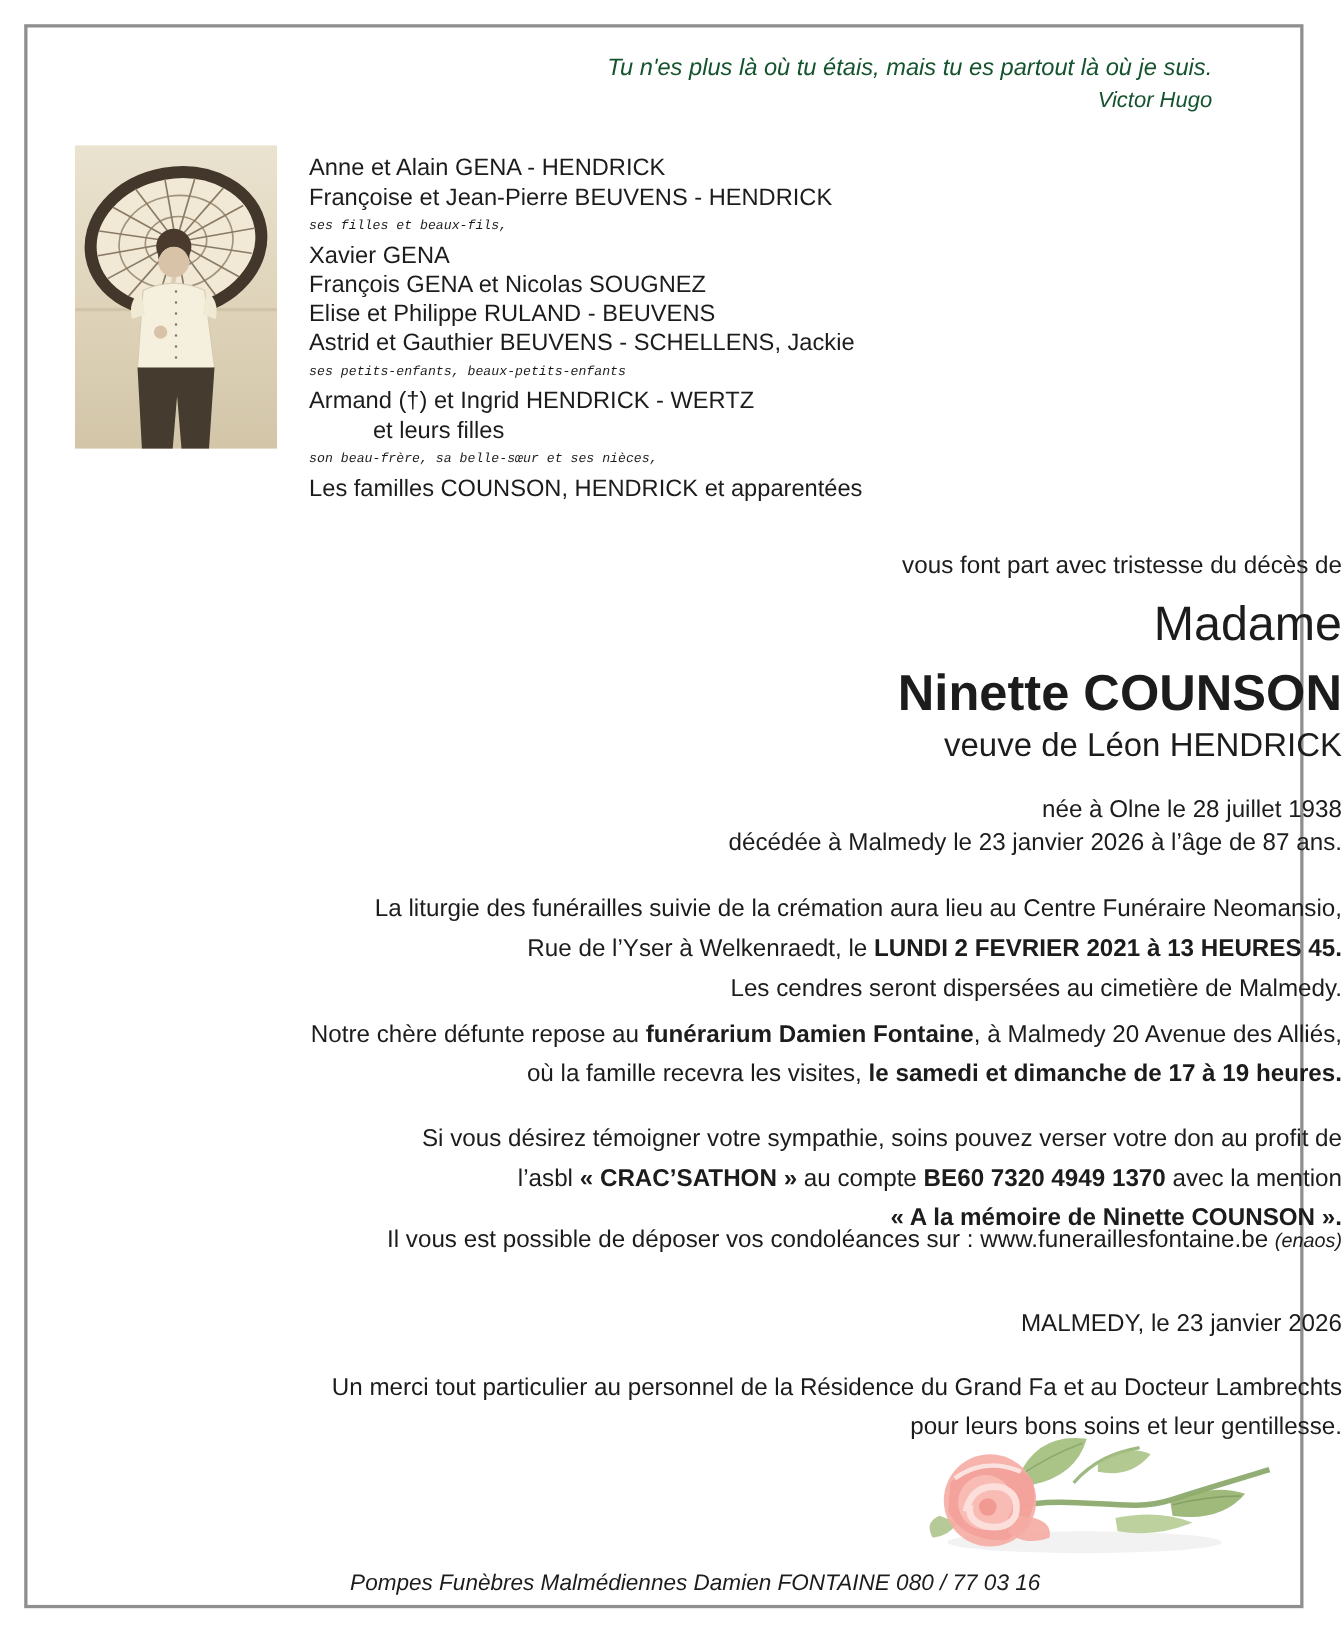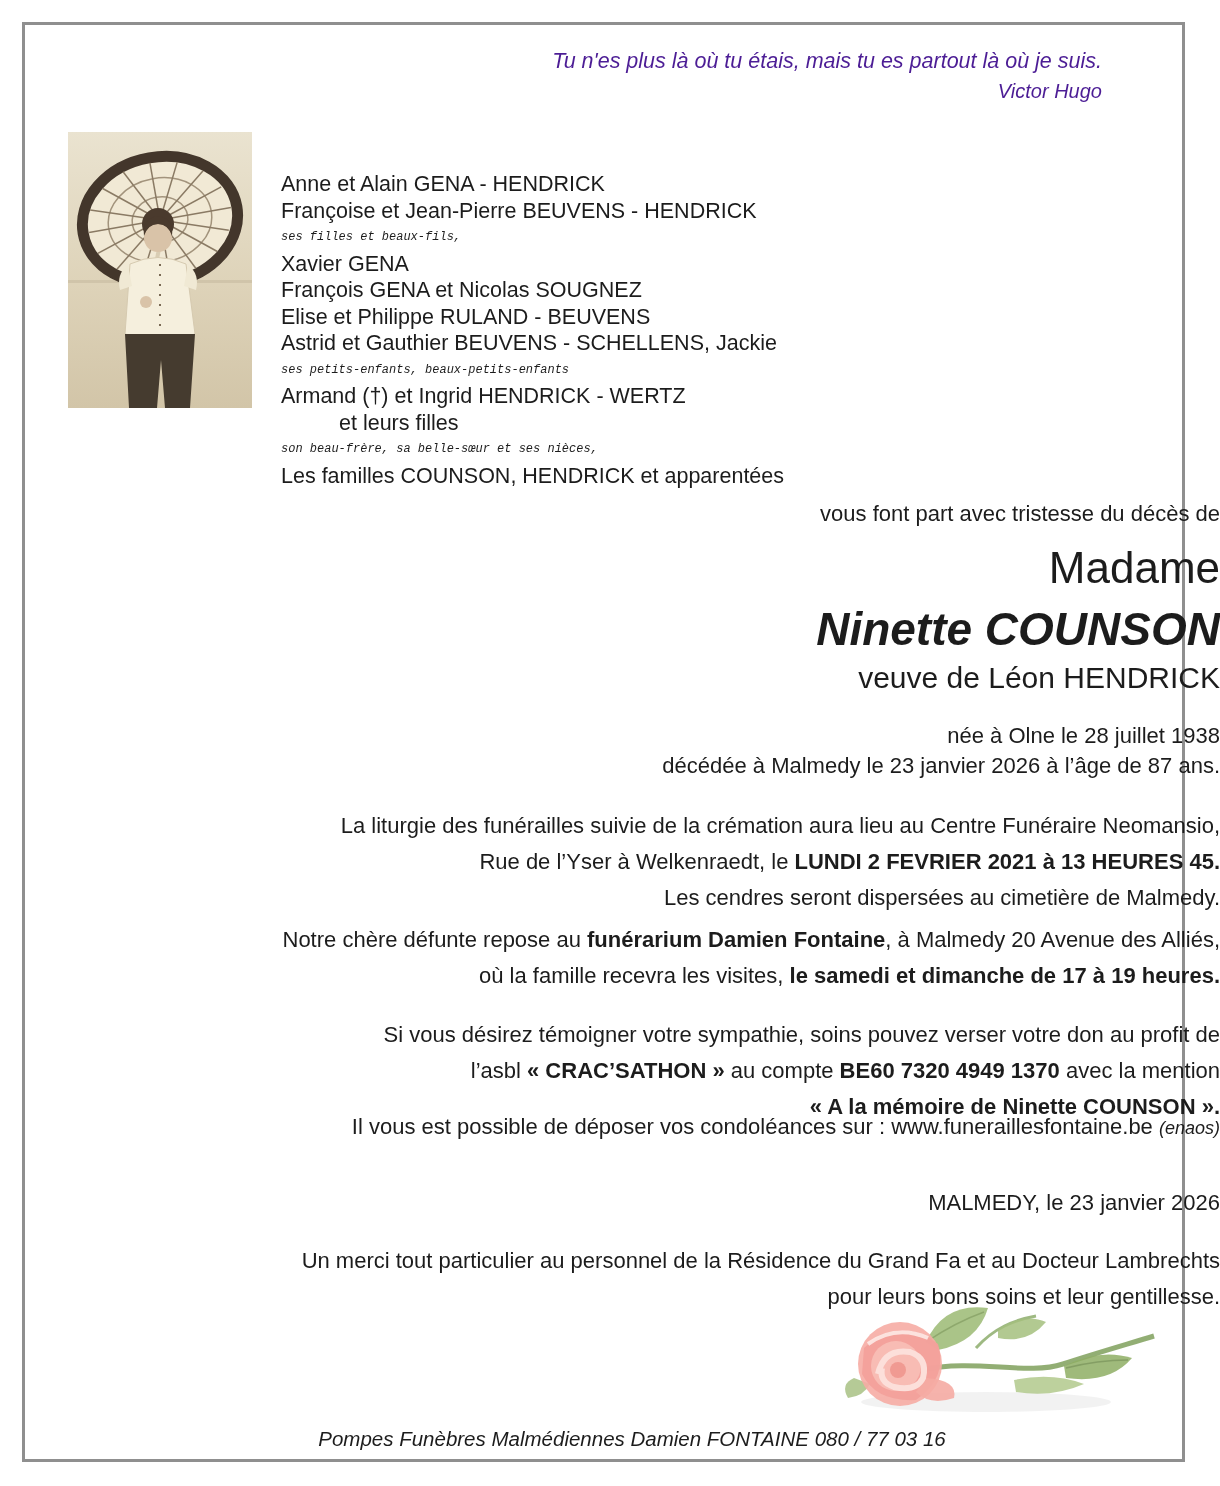--- a/index.html
+++ b/index.html
@@ -6,29 +6,29 @@
   #page {
     position:relative; width:1220px; height:1486px; background:#ffffff;
     font-family:"Liberation Sans", sans-serif; color:#1c1c1c; overflow:hidden;
   }
   .page-border {
     position:absolute; left:22px; top:22px; right:35px; bottom:24px;
     border:3px solid #8f8f8f; pointer-events:none;
   }
   .quote-block {
     position:absolute; top:46px; right:118px; text-align:right;
-    font-style:italic; font-size:21.5px; line-height:30px; color:#4c1d95;
+    font-style:italic; font-size:21.5px; line-height:30px; color:#14532d;
   }
   .quote-author { font-size:20px; }
   .portrait {
     position:absolute; left:68px; top:132px; width:184px; height:276px;
   }
   .names-block {
     position:absolute; left:281px; top:139px; right:117px;
-    font-size:21.5px; line-height:26.5px;margin-top:32px;
+    font-size:21.5px; line-height:26.5px;
   }
   .name-line { white-space:nowrap; }
   .relation-line {
     text-align:left; font-style:italic; font-size:12px; white-space:nowrap;font-family:Liberation Mono, monospace;
   }
   .indent-1 { padding-left:58px; }
   .center-line {
     position:absolute; left:34px; right:0; text-align:right; font-size:22px;
   }
   .para { line-height:36px; }
@@ -112,21 +112,21 @@
     <div class="name-line">Astrid et Gauthier BEUVENS - SCHELLENS, Jackie</div>
     <div class="relation-line">ses petits-enfants, beaux-petits-enfants</div>
     <div class="name-line">Armand (†) et Ingrid HENDRICK - WERTZ</div>
     <div class="name-line indent-1">et leurs filles</div>
     <div class="relation-line">son beau-frère, sa belle-sœur et ses nièces,</div>
     <div class="name-line">Les familles COUNSON, HENDRICK et apparentées</div>
   </div>
 
   <div class="center-line" style="top:501px;">vous font part avec tristesse du décès de</div>
   <div class="center-line title-madame" style="top:543px;">Madame</div>
-  <div class="center-line title-name" style="top:602px;font-style:italic;">Ninette COUNSON</div>
+  <div class="center-line title-name" style="top:602px;">Ninette COUNSON</div>
   <div class="center-line title-subtitle" style="top:661px;">veuve de Léon HENDRICK</div>
   <div class="center-line" style="top:723px;">née à Olne le 28 juillet 1938</div>
   <div class="center-line" style="top:753px;">décédée à Malmedy le 23 janvier 2026 à l’âge de 87 ans.</div>
 
   <div class="center-line para" style="top:808px;">
     <div>La liturgie des funérailles suivie de la crémation aura lieu au Centre Funéraire Neomansio,</div>
     <div><span>Rue de l’Yser à Welkenraedt, le </span><span class="b">LUNDI 2 FEVRIER 2021 à 13 HEURES 45.</span></div>
     <div>Les cendres seront dispersées au cimetière de Malmedy.</div>
   </div>
 

